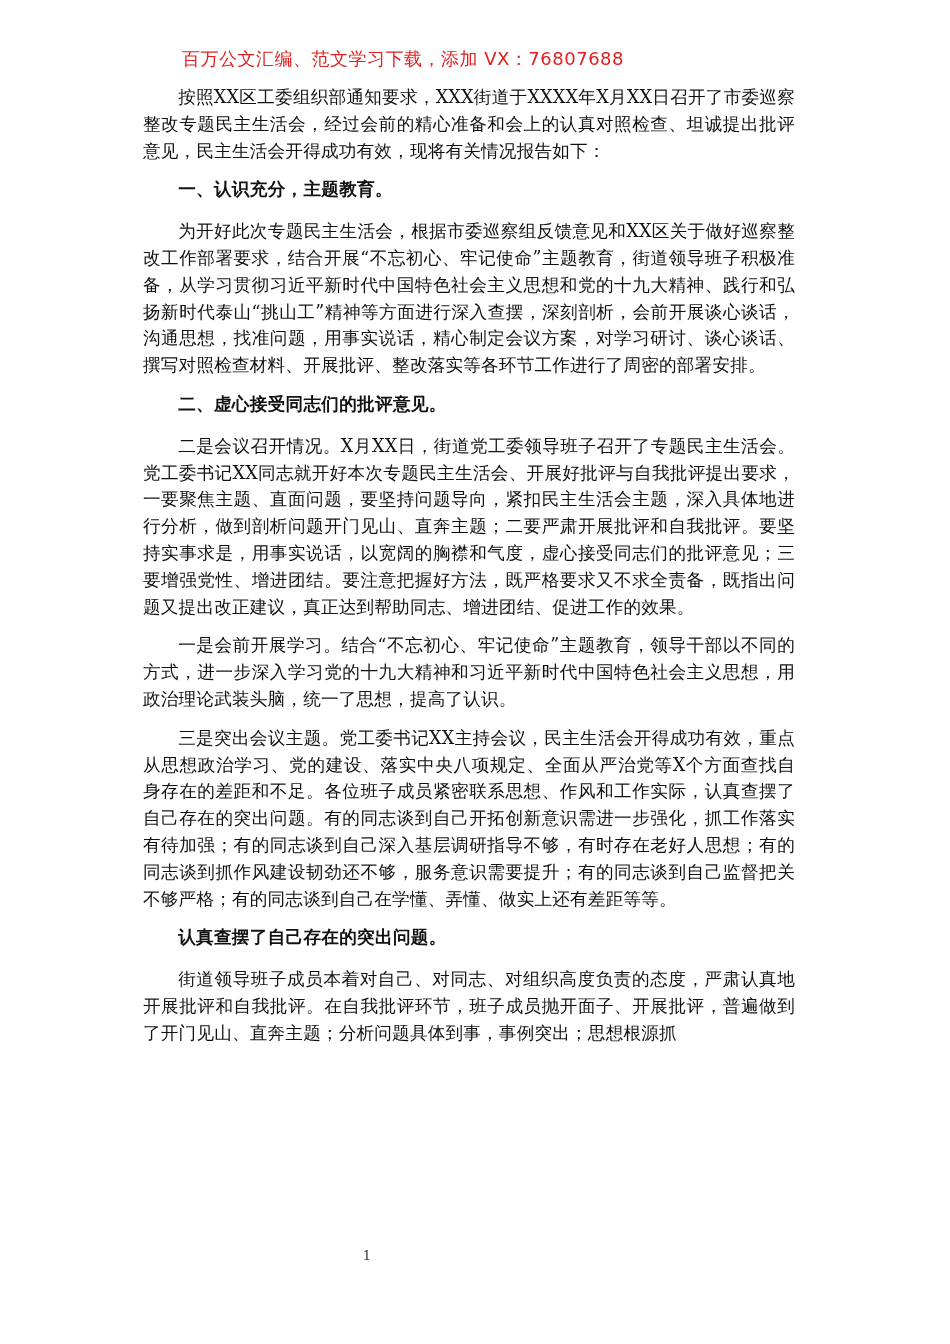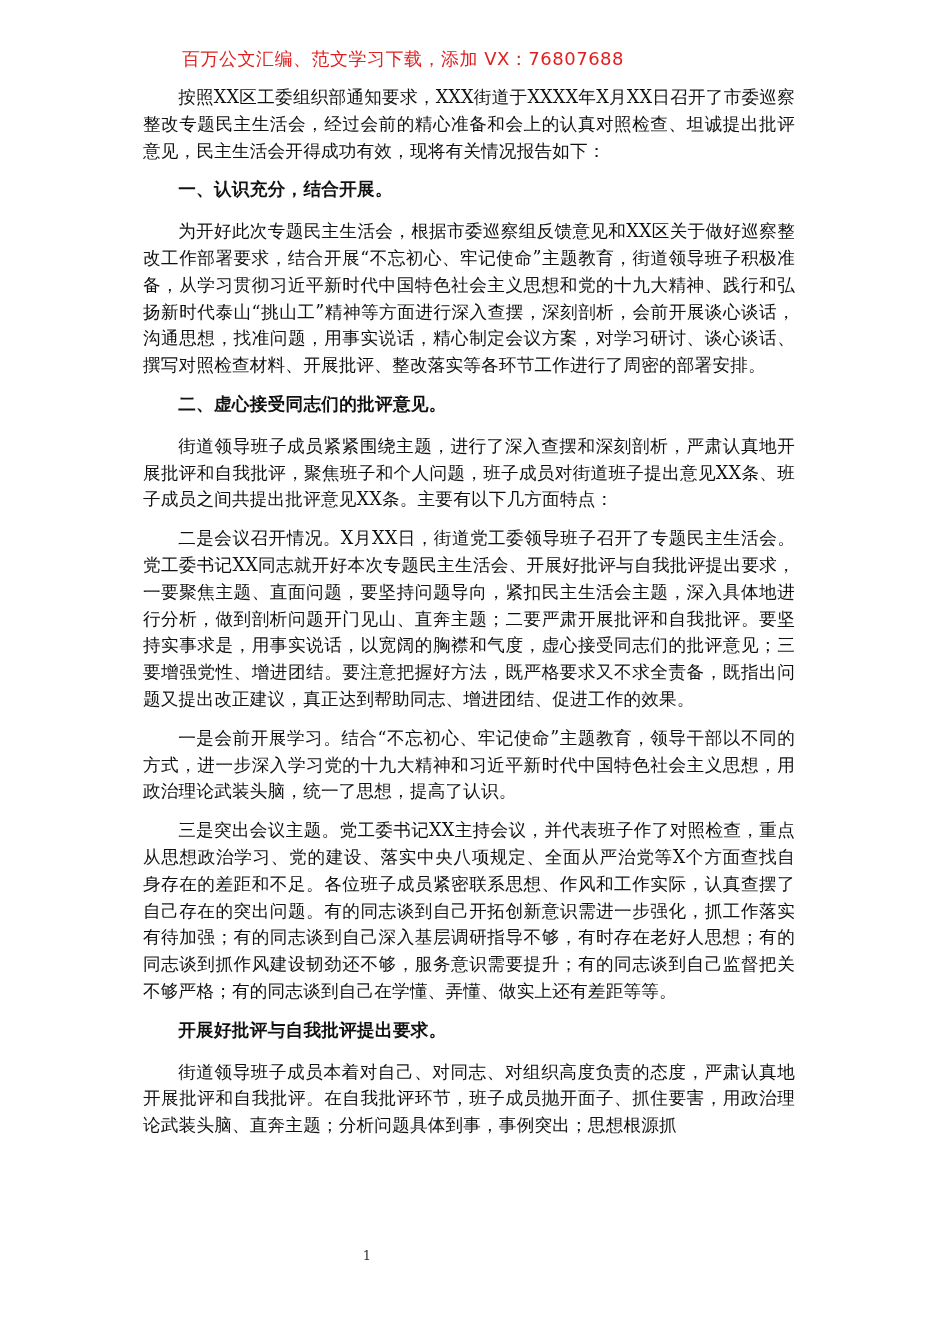--- a/index.html
+++ b/index.html
@@ -60,24 +60,23 @@
     color: #333333;
   }
 </style>
 </head>
 <body>
 
 <div class="watermark-header" style="color:#e02020;">百万公文汇编、范文学习下载，添加 VX：76807688</div>
 
 <div class="page-body">
   <p class="para">按照XX区工委组织部通知要求，XXX街道于XXXX年X月XX日召开了市委巡察整改专题民主生活会，经过会前的精心准备和会上的认真对照检查、坦诚提出批评意见，民主生活会开得成功有效，现将有关情况报告如下：</p>
-  <p class="heading">一、认识充分，结合开展。</p>
+  <p class="heading">一、认识充分，主题教育。</p>
   <p class="para">为开好此次专题民主生活会，根据市委巡察组反馈意见和XX区关于做好巡察整改工作部署要求，结合开展“不忘初心、牢记使命”主题教育，街道领导班子积极准备，从学习贯彻习近平新时代中国特色社会主义思想和党的十九大精神、践行和弘扬新时代泰山“挑山工”精神等方面进行深入查摆，深刻剖析，会前开展谈心谈话，沟通思想，找准问题，用事实说话，精心制定会议方案，对学习研讨、谈心谈话、撰写对照检查材料、开展批评、整改落实等各环节工作进行了周密的部署安排。</p>
   <p class="heading">二、虚心接受同志们的批评意见。</p>
-  <p class="para">街道领导班子成员紧紧围绕主题，进行了深入查摆和深刻剖析，严肃认真地开展批评和自我批评，聚焦班子和个人问题，班子成员对街道班子提出意见XX条、班子成员之间共提出批评意见XX条。主要有以下几方面特点：</p>
   <p class="para">二是会议召开情况。X月XX日，街道党工委领导班子召开了专题民主生活会。党工委书记XX同志就开好本次专题民主生活会、开展好批评与自我批评提出要求，一要聚焦主题、直面问题，要坚持问题导向，紧扣民主生活会主题，深入具体地进行分析，做到剖析问题开门见山、直奔主题；二要严肃开展批评和自我批评。要坚持实事求是，用事实说话，以宽阔的胸襟和气度，虚心接受同志们的批评意见；三要增强党性、增进团结。要注意把握好方法，既严格要求又不求全责备，既指出问题又提出改正建议，真正达到帮助同志、增进团结、促进工作的效果。</p>
   <p class="para">一是会前开展学习。结合“不忘初心、牢记使命”主题教育，领导干部以不同的方式，进一步深入学习党的十九大精神和习近平新时代中国特色社会主义思想，用政治理论武装头脑，统一了思想，提高了认识。</p>
-  <p class="para">三是突出会议主题。党工委书记XX主持会议，并代表班子作了对照检查，重点从思想政治学习、党的建设、落实中央八项规定、全面从严治党等X个方面查找自身存在的差距和不足。各位班子成员紧密联系思想、作风和工作实际，认真查摆了自己存在的突出问题。有的同志谈到自己开拓创新意识需进一步强化，抓工作落实有待加强；有的同志谈到自己深入基层调研指导不够，有时存在老好人思想；有的同志谈到抓作风建设韧劲还不够，服务意识需要提升；有的同志谈到自己监督把关不够严格；有的同志谈到自己在学懂、弄懂、做实上还有差距等等。</p>
-  <p class="heading">开展好批评与自我批评提出要求。</p>
-  <p class="para">街道领导班子成员本着对自己、对同志、对组织高度负责的态度，严肃认真地开展批评和自我批评。在自我批评环节，班子成员抛开面子、抓住要害，用政治理论武装头脑、直奔主题；分析问题具体到事，事例突出；思想根源抓</p>
+  <p class="para">三是突出会议主题。党工委书记XX主持会议，民主生活会开得成功有效，重点从思想政治学习、党的建设、落实中央八项规定、全面从严治党等X个方面查找自身存在的差距和不足。各位班子成员紧密联系思想、作风和工作实际，认真查摆了自己存在的突出问题。有的同志谈到自己开拓创新意识需进一步强化，抓工作落实有待加强；有的同志谈到自己深入基层调研指导不够，有时存在老好人思想；有的同志谈到抓作风建设韧劲还不够，服务意识需要提升；有的同志谈到自己监督把关不够严格；有的同志谈到自己在学懂、弄懂、做实上还有差距等等。</p>
+  <p class="heading">认真查摆了自己存在的突出问题。</p>
+  <p class="para">街道领导班子成员本着对自己、对同志、对组织高度负责的态度，严肃认真地开展批评和自我批评。在自我批评环节，班子成员抛开面子、开展批评，普遍做到了开门见山、直奔主题；分析问题具体到事，事例突出；思想根源抓</p>
 </div>
 
 <div class="page-number">1</div>
 
 </body></html>

